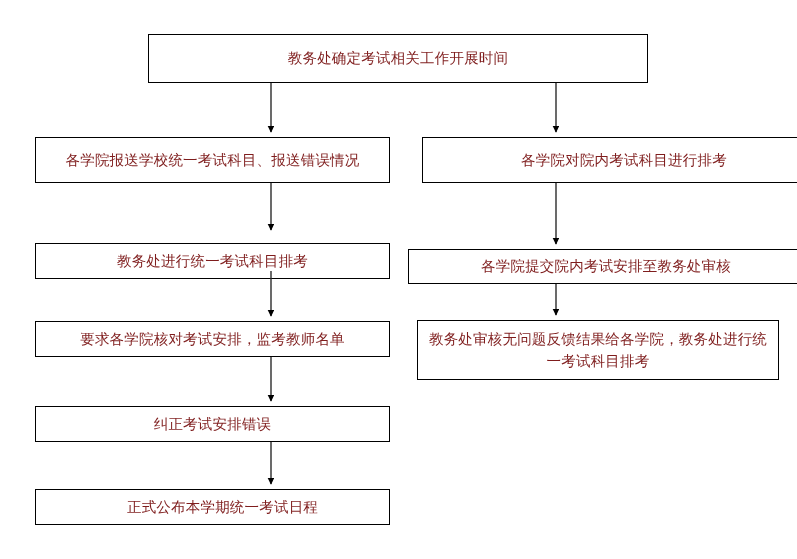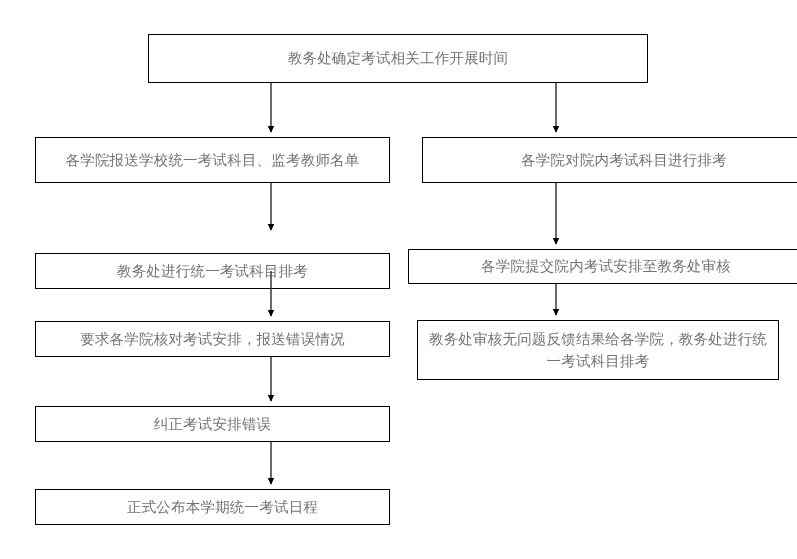--- a/index.html
+++ b/index.html
@@ -19,21 +19,21 @@
   }
   .node {
     position: absolute;
     box-sizing: border-box;
     border: 1px solid #000000;
     background: #ffffff;
     display: flex;
     align-items: center;
     justify-content: center;
     text-align: center;
-    color: #737373;
+    color: #7f1d1d;
     font-size: 14.5px;
     line-height: 1.55;
     letter-spacing: 0.2px;
     padding: 2px 8px;
   }
   .node .label {
     display: block;
     width: 100%;
   }
   .conn {
@@ -47,29 +47,29 @@
 </head>
 <body>
 
 <div id="canvas">
 
   <div class="node" style="left:148px; top:34px; width:500px; height:49px;">
     <span class="label">教务处确定考试相关工作开展时间</span>
   </div>
 
   <div class="node" style="left:35px; top:137px; width:355px; height:46px;">
-    <span class="label">各学院报送学校统一考试科目、监考教师名单</span>
+    <span class="label">各学院报送学校统一考试科目、报送错误情况</span>
   </div>
 
-  <div class="node" style="left:35px; top:253px; width:355px; height:36px;">
+  <div class="node" style="left:35px; top:243px; width:355px; height:36px;">
     <span class="label">教务处进行统一考试科目排考</span>
   </div>
 
   <div class="node" style="left:35px; top:321px; width:355px; height:36px;">
-    <span class="label">要求各学院核对考试安排，报送错误情况</span>
+    <span class="label">要求各学院核对考试安排，监考教师名单</span>
   </div>
 
   <div class="node" style="left:35px; top:406px; width:355px; height:36px;align-items:center;">
     <span class="label">纠正考试安排错误</span>
   </div>
 
   <div class="node" style="left:35px; top:489px; width:355px; height:36px;padding-left:28px;">
     <span class="label">正式公布本学期统一考试日程</span>
   </div>
 

